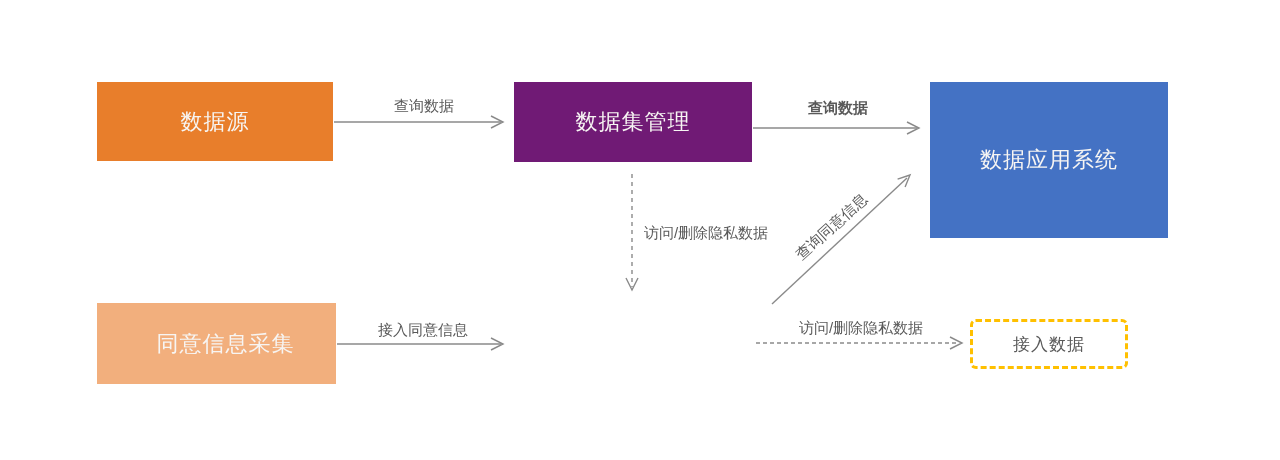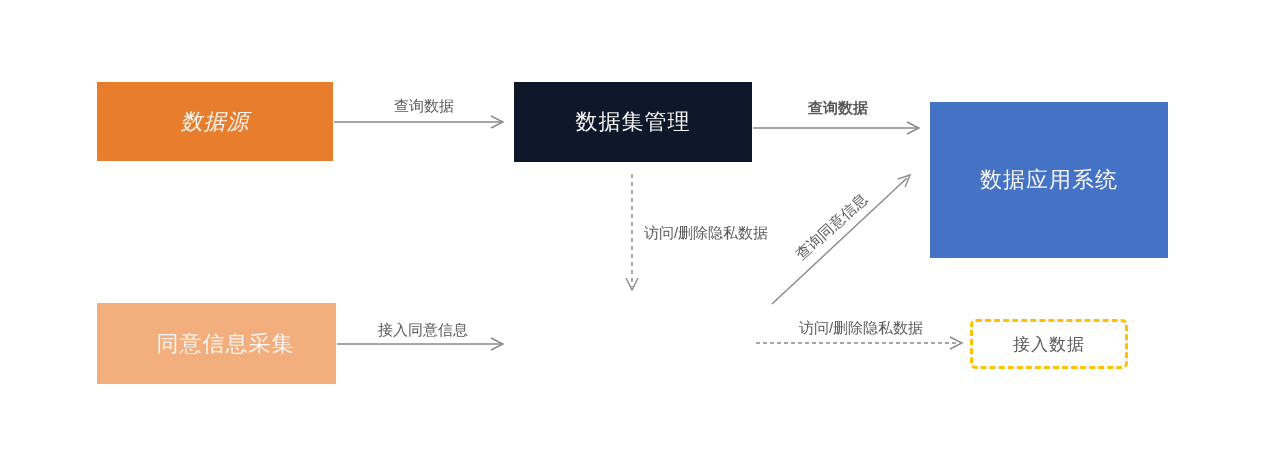--- a/index.html
+++ b/index.html
@@ -25,21 +25,21 @@
     display: flex;
     align-items: center;
     justify-content: center;
     color: #f7f5f3;
     font-size: 22px;
     letter-spacing: 1px;
     box-sizing: border-box;
   }
   .node-data-source   { left: 97px;  top: 82px;  width: 236px; height: 79px; }
   .node-dataset-mgmt  { left: 514px; top: 82px;  width: 238px; height: 80px; }
-  .node-data-app      { left: 930px; top: 82px;  width: 238px; height: 156px; margin-top: 20px; }
+  .node-data-app      { left: 930px; top: 82px;  width: 238px; height: 156px; }
   .node-consent-coll  { left: 97px;  top: 303px; width: 239px; height: 81px; padding-left: 18px; }
   .node-consent-mgmt  { left: 514px; top: 304px; width: 239px; height: 82px; }
   .node-other-apps {
     left: 970px; top: 319px; width: 158px; height: 50px;
     background: #ffffff;
     border: 3px dashed #FFC000;
     border-radius: 6px;
     color: #595959;
     font-size: 17px;
     letter-spacing: 1px;
@@ -88,25 +88,25 @@
         <polyline points="491,338 503,344 491,350"></polyline>
       </g>
 
       <g>
         <line x1="756" y1="343" x2="958" y2="343" stroke-dasharray="4 3"></line>
         <polyline points="950,337 962,343 950,349"></polyline>
       </g>
     </g>
   </svg>
 
-  <div class="node node-data-source" style="background-color: rgb(232, 126, 43); font-style: italic;">
+  <div class="node node-data-source" style="background-color: rgb(232, 126, 43);">
     <span>数据源</span>
   </div>
 
-  <div class="node node-dataset-mgmt" style="background-color: #0f172a;">
+  <div class="node node-dataset-mgmt" style="background-color: #701a75;">
     <span>数据集管理</span>
   </div>
 
   <div class="node node-data-app" style="background-color: rgb(68, 114, 196);">
     <span>数据应用系统</span>
   </div>
 
   <div class="node node-consent-coll" style="background-color: rgb(242, 175, 125);">
     <span>同意信息采集</span>
   </div>

